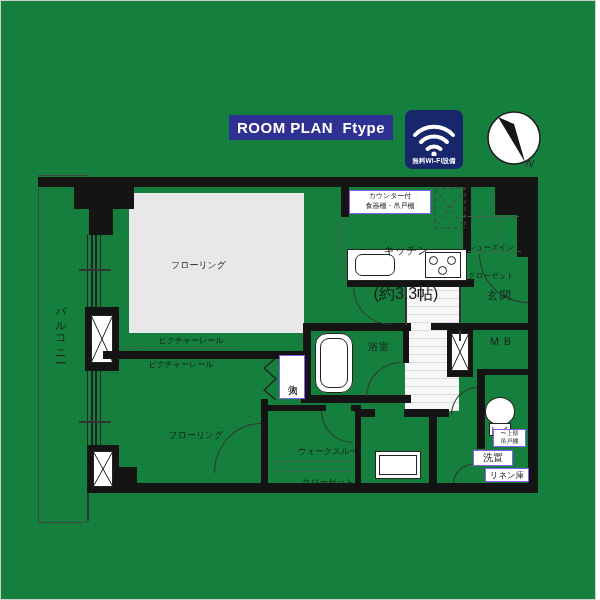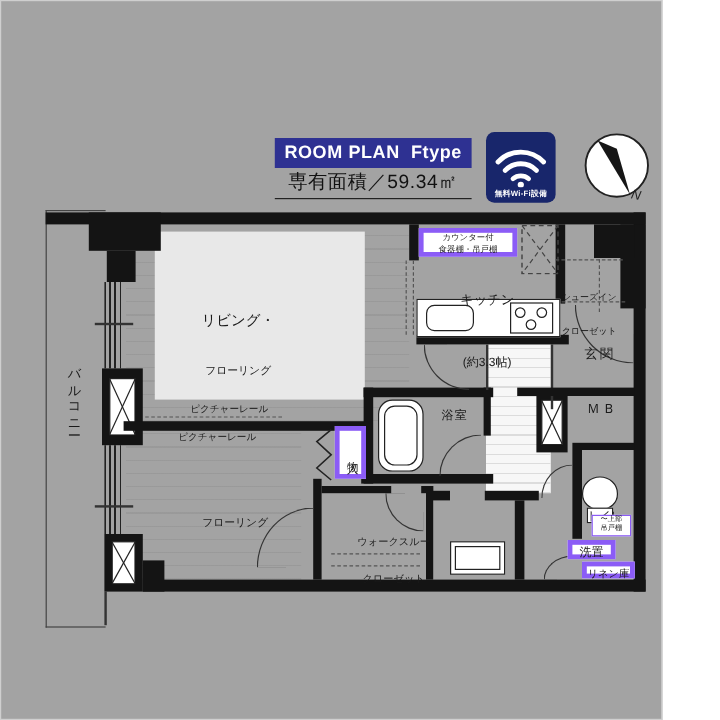--- a/index.html
+++ b/index.html
@@ -1,21 +1,21 @@
 <!DOCTYPE html>
 <html><head>
 <meta charset="utf-8">
 <style>
   html,body{margin:0;padding:0;background:#fff;font-family:"Liberation Sans","DejaVu Sans",sans-serif;}
-  .page{position:relative;width:552px;height:600px;background:#a3a3a3;border:1px solid #cfcfcf;box-sizing:border-box;overflow:hidden;}
+  .page{position:relative;width:596px;height:600px;background:#15803d;border:1px solid #cfcfcf;box-sizing:border-box;overflow:hidden;}
   .abs{position:absolute;}
   .w{position:absolute;background:#141414;}
   .thin{position:absolute;background:#333;}
   .lbl{position:absolute;color:#1a1a1a;text-align:center;line-height:1.22;white-space:pre;}
-  .box{position:absolute;border:4px solid #8b5cf6;background:#fff;box-sizing:border-box;text-align:center;color:#1a1a1a;}
+  .box{position:absolute;border:1px solid #8b5cf6;background:#fff;box-sizing:border-box;text-align:center;color:#1a1a1a;}
   .vtext{writing-mode:vertical-rl;text-orientation:upright;letter-spacing:2px;}
   .dashh{position:absolute;border-top:1.5px dashed #555;}
   .dashv{position:absolute;border-left:1.5px dashed #555;}
   .arc{position:absolute;box-sizing:border-box;}
   .win{position:absolute;background:repeating-linear-gradient(90deg,#222 0 1.5px,transparent 1.5px 4.2px);}
   .plank{position:absolute;background:repeating-linear-gradient(0deg,rgba(0,0,0,0.06) 0 1px,transparent 1px 11px);}
   .tile{position:absolute;background:#f7f7f7 repeating-linear-gradient(0deg,#dcdcdc 0 1px,transparent 1px 8px);}
   .fix{position:absolute;border:1.5px solid #222;background:#fff;box-sizing:border-box;}
   .burner{position:absolute;width:9px;height:9px;border:1.2px solid #222;border-radius:50%;box-sizing:border-box;}
   .hdr-plan{position:absolute;left:228px;top:114px;width:164px;height:25px;background:#2e3192;color:#fff;
@@ -26,21 +26,20 @@
   .wifi-lbl{position:absolute;left:0;bottom:3px;width:100%;text-align:center;color:#fff;font-size:6.5px;font-weight:bold;letter-spacing:.2px;}
   .compass{position:absolute;left:481px;top:106px;width:66px;height:66px;}
   .n-lbl{position:absolute;left:44px;top:50px;font-style:italic;font-size:11px;color:#222;transform:rotate(12deg);}
 </style>
 </head>
 <body>
 
 <div class="page">
 
   <div class="hdr-plan">ROOM PLAN  Ftype</div>
-  <div class="hdr-area">専有面積／59.34㎡</div>
 
   <div class="wifi">
     <svg width="58" height="46" viewBox="0 0 58 46">
       <path d="M10 25 A26 26 0 0 1 48 25" fill="none" stroke="#fff" stroke-width="4" stroke-linecap="round"></path>
       <path d="M16 32 A18 18 0 0 1 42 32" fill="none" stroke="#fff" stroke-width="4" stroke-linecap="round"></path>
       <path d="M22.5 39 A10 10 0 0 1 35.5 39" fill="none" stroke="#fff" stroke-width="4" stroke-linecap="round"></path>
       <circle cx="29" cy="44" r="2.6" fill="#fff"></circle>
     </svg>
     <div class="wifi-lbl">無料Wi-Fi設備</div>
   </div>
@@ -157,27 +156,26 @@
 
   <div class="arc" style="left:478px;top:253px;width:49px;height:49px;border-left:1.3px solid #333;border-bottom:1.3px solid #333;border-bottom-left-radius:100% 100%;"></div>
   <div class="arc" style="left:352px;top:286px;width:38px;height:38px;border-left:1.3px solid #333;border-bottom:1.3px solid #333;border-bottom-left-radius:100% 100%;"></div>
   <div class="arc" style="left:365px;top:361px;width:35px;height:35px;border-left:1.3px solid #333;border-top:1.3px solid #333;border-top-left-radius:100% 100%;"></div>
   <div class="arc" style="left:450px;top:386px;width:26px;height:28px;border-left:1.3px solid #333;border-top:1.3px solid #333;border-top-left-radius:100% 100%;"></div>
   <div class="arc" style="left:320px;top:410px;width:32px;height:32px;border-left:1.3px solid #333;border-bottom:1.3px solid #333;border-bottom-left-radius:100% 100%;"></div>
   <div class="arc" style="left:213px;top:422px;width:47px;height:50px;border-left:1.3px solid #333;border-top:1.3px solid #333;border-top-left-radius:100% 100%;"></div>
   <div class="arc" style="left:452px;top:462px;width:24px;height:20px;border-left:1.3px solid #333;border-top:1.3px solid #333;border-top-left-radius:100% 100%;"></div>
 
   <div class="lbl" style="left:140px;top:230px;width:115px;font-size:12px;">
-    <div>リビング・</div>
     <div style="font-size:9px;">フローリング</div>
   </div>
 
   <div class="lbl" style="left:366px;top:216px;width:78px;font-size:11px;">
     <div>キッチン</div>
-    <div style="font-size:10px;margin-top:13px;">(約3.3帖)</div>
+    <div style="font-size:16px;">(約3.3帖)</div>
   </div>
 
   <div class="box" style="left:348px;top:189px;width:82px;height:24px;font-size:7px;line-height:1.45;">
     <div>カウンター付</div>
     <div>食器棚・吊戸棚</div>
   </div>
 
   <div class="lbl" style="left:464px;top:224px;width:52px;font-size:7.5px;">
     <div>シューズイン</div>
     <div>クローゼット</div>

